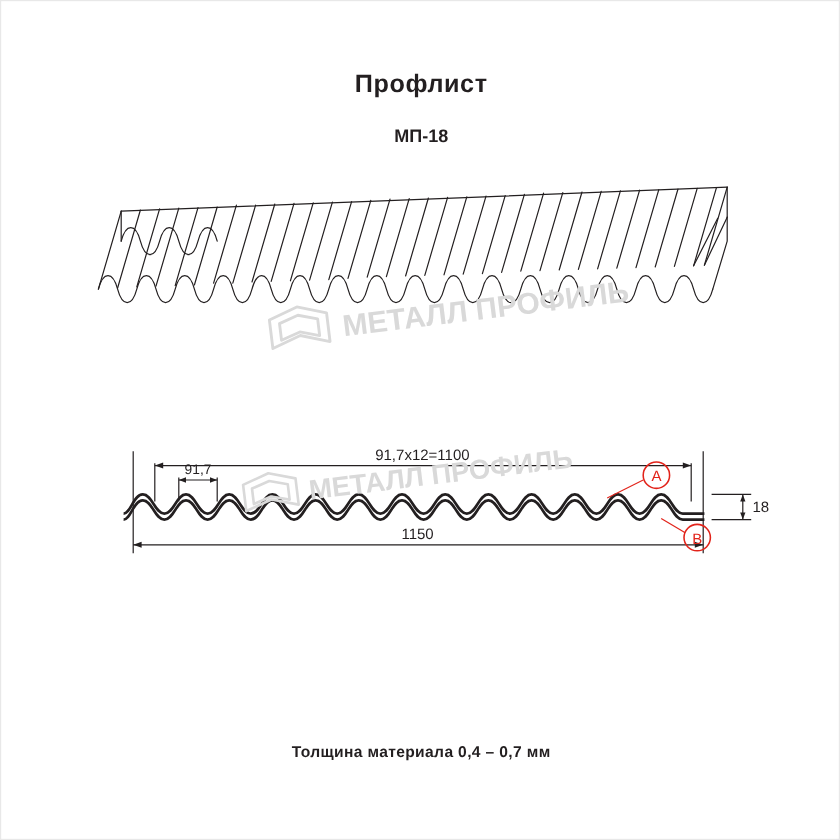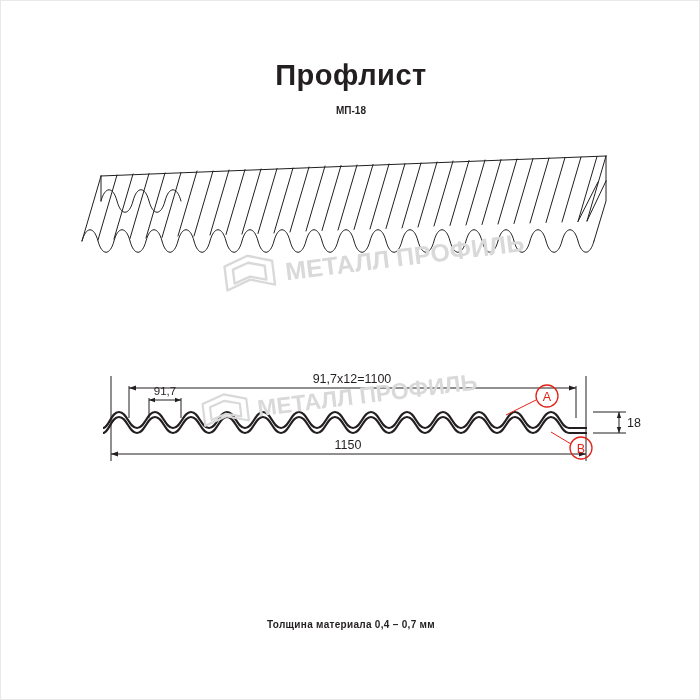--- a/index.html
+++ b/index.html
@@ -20,42 +20,42 @@
     inset: 0;
     border: 1px solid #e8e8e8;
     box-sizing: border-box;
   }
   .title {
     position: absolute;
     top: 58px;
     left: 0;
     width: 700px;
     text-align: center;
-    font-size: 29px;
+    font-size: 21px;
     font-weight: bold;
     letter-spacing: 0.5px;
     color: #231f20;
   }
   .subtitle {
     position: absolute;
     top: 104px;
     left: 0;
     width: 700px;
     text-align: center;
-    font-size: 10px;
+    font-size: 15px;
     font-weight: bold;
     color: #231f20;
   }
   .footer-note {
     position: absolute;
     top: 618px;
     left: 0;
     width: 700px;
     text-align: center;
-    font-size: 10px;
+    font-size: 13px;
     font-weight: bold;
     letter-spacing: 0.3px;
     color: #231f20;
   }
   .iso-wrap {
     position: absolute;
     top: 140px;
     left: 60px;
     width: 580px;
     height: 160px;

